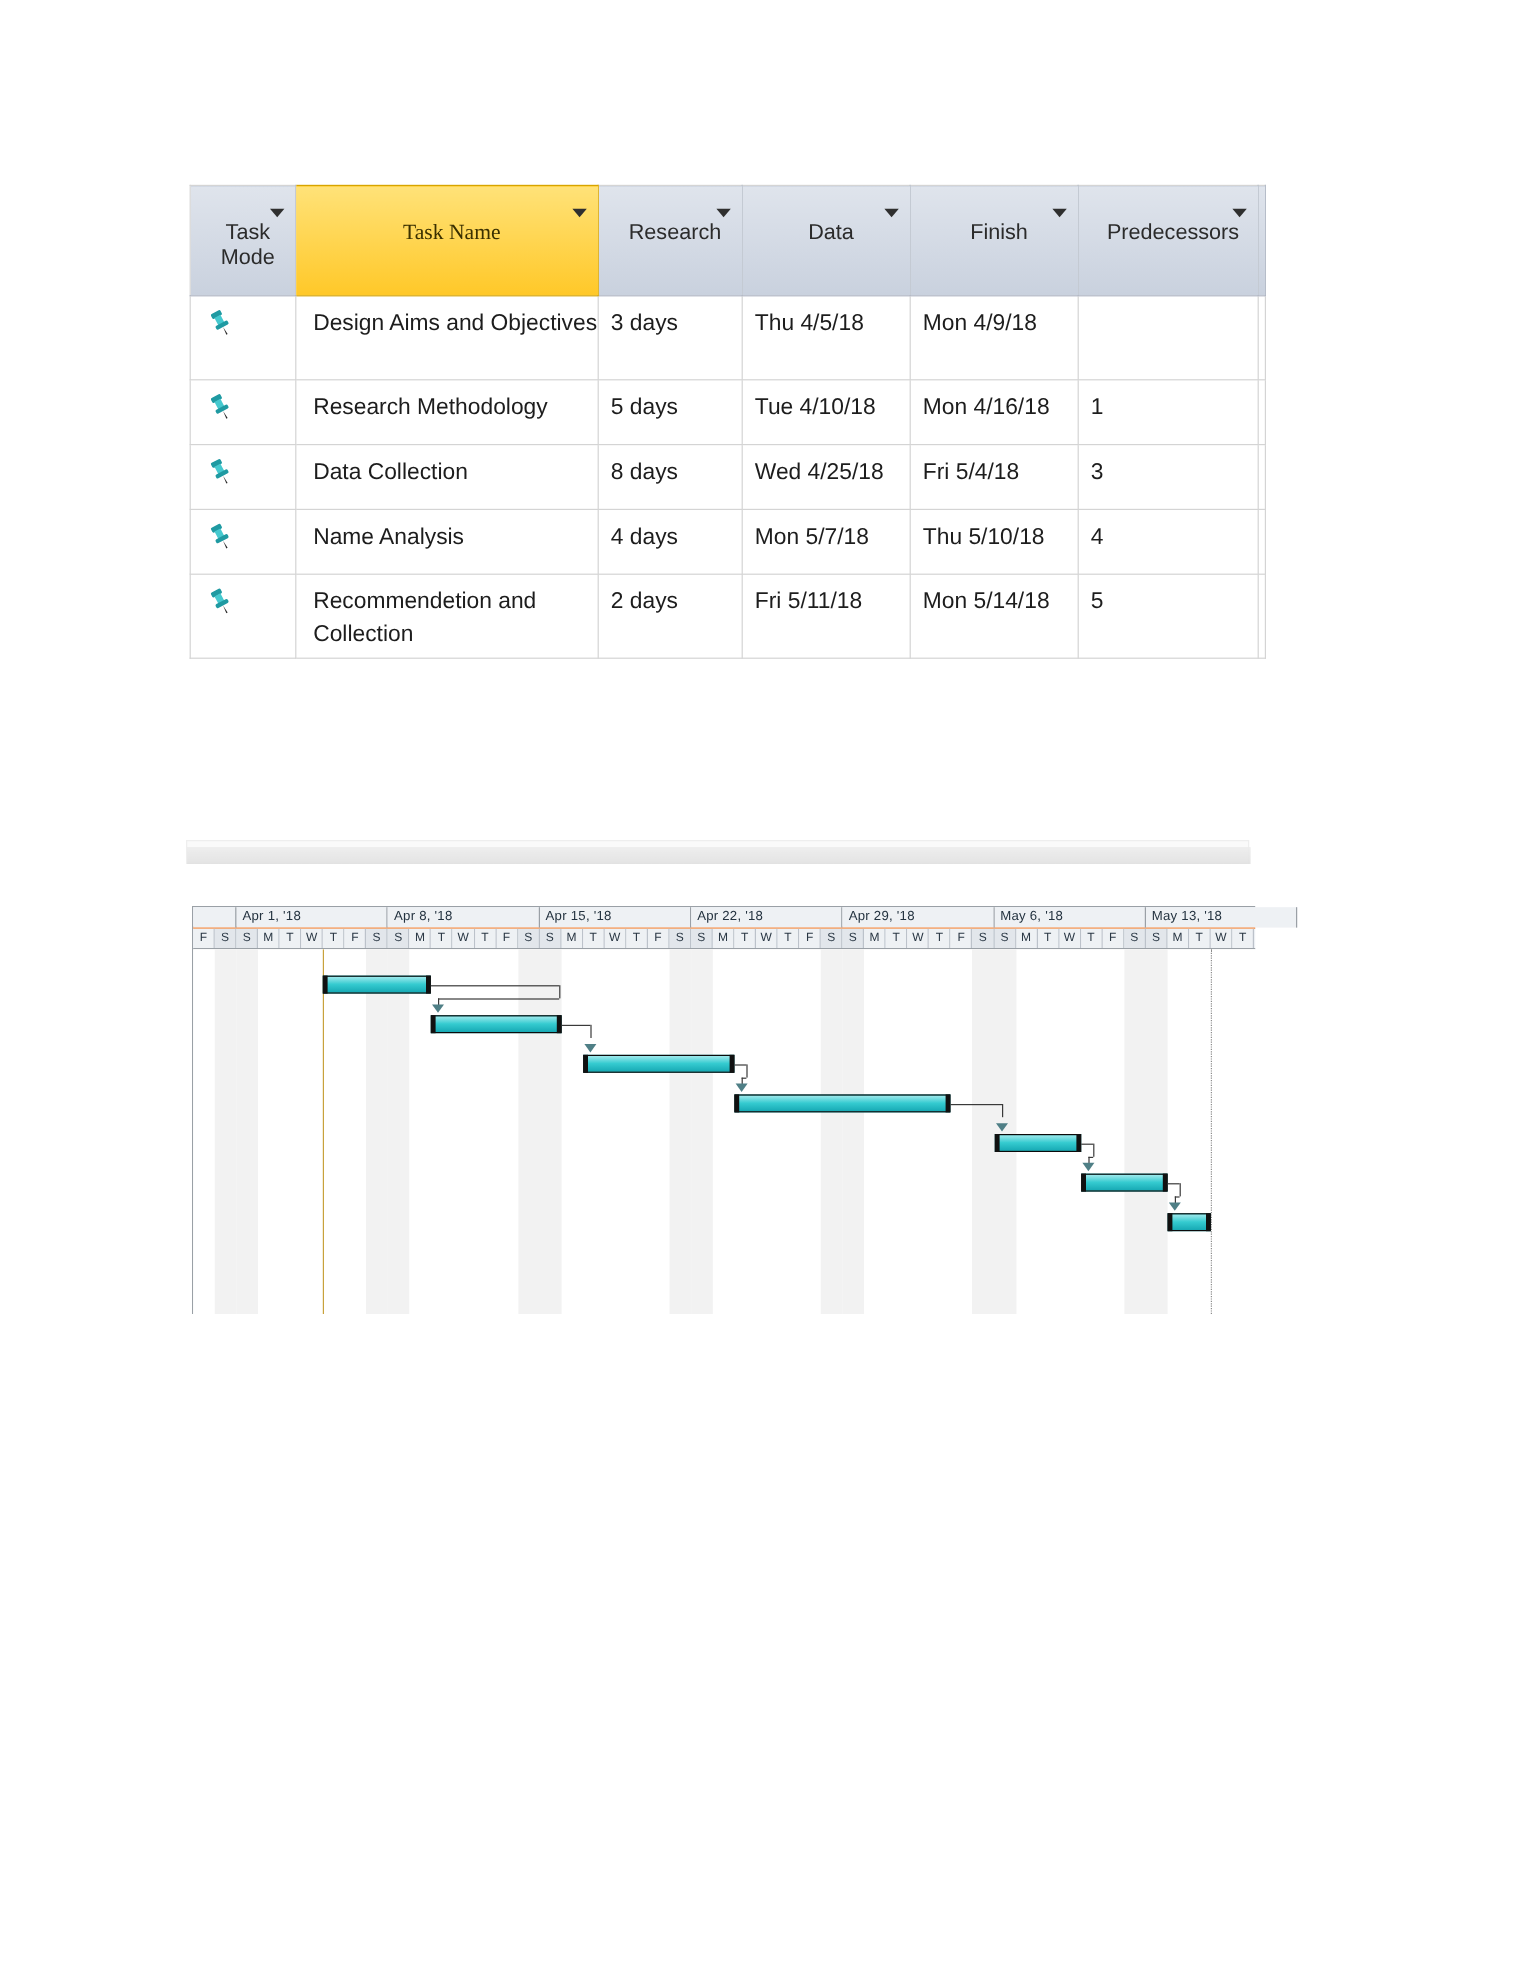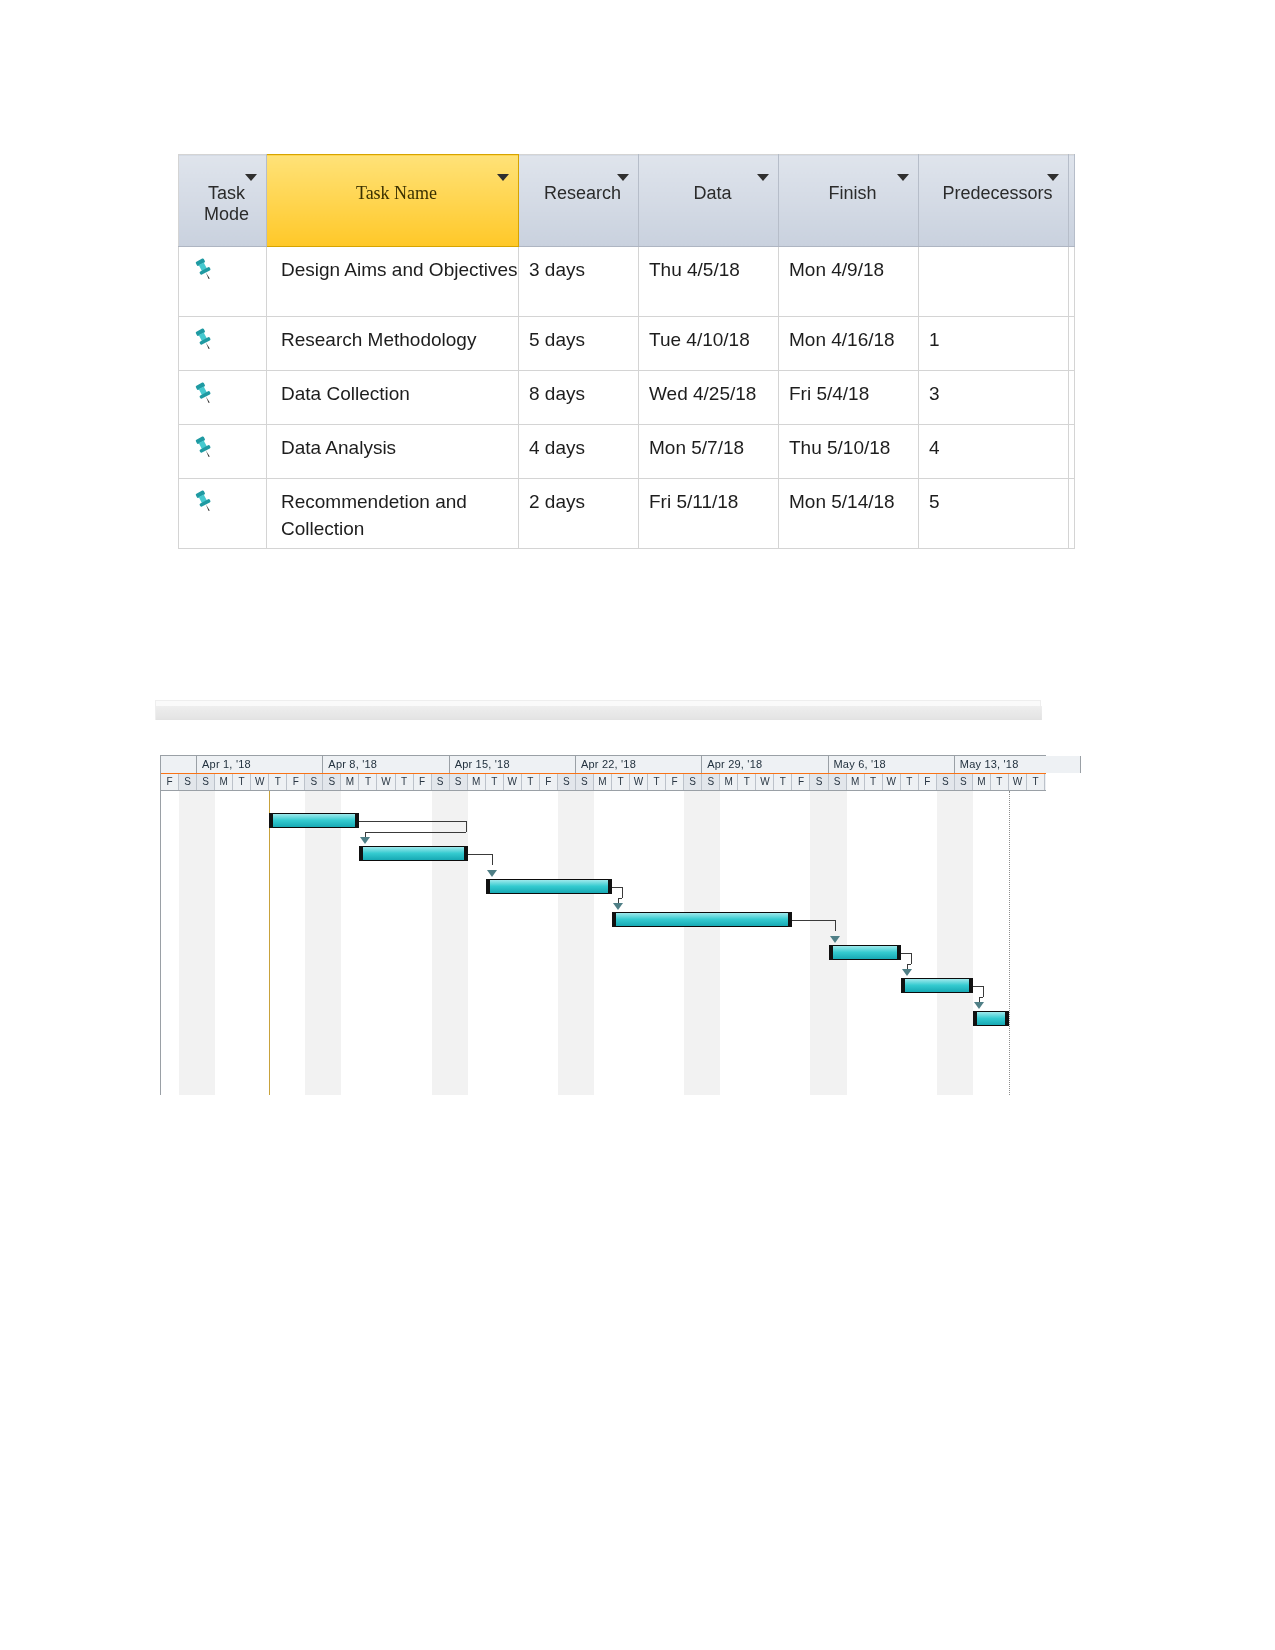--- a/index.html
+++ b/index.html
@@ -6,21 +6,21 @@
   body{
     width:1275px;height:1650px;
     background:#ffffff;
     font-family:"Liberation Sans", sans-serif;
     position:relative;
     overflow:hidden;
   }
 
   
   #task-table-block{
-    position:absolute;left:158px;top:154px;width:896px;margin-left:20px;
+    position:absolute;left:158px;top:154px;width:896px;
   }
   table.gridtable{
     border-collapse:collapse;
     table-layout:fixed;
     width:896px;
     background:#ffffff;
   }
   table.gridtable td, table.gridtable th{
     border:1px solid #d4d4d4;
     padding:0;
@@ -278,21 +278,21 @@
         </tr>
         <tr>
           <td class="cell mode"><span class="pin-icon"><svg width="26" height="26" viewBox="0 0 26 26">
                 <g transform="rotate(-28 13 13)">
                   <rect x="8.5" y="3" width="9" height="4.5" rx="1.2" fill="#1f9aa2"></rect>
                   <rect x="10.2" y="7" width="5.6" height="7" fill="#45c9cf"></rect>
                   <rect x="7.3" y="13.4" width="11.4" height="3.6" rx="1.3" fill="#1f9aa2"></rect>
                   <path d="M13 17 L13.6 24 L12.4 24 Z" fill="#2a2a2a"></path>
                 </g>
               </svg></span></td>
-          <td class="cell name">Data Analysis</td>
+          <td class="cell name">Name Analysis</td>
           <td class="cell">4 days</td>
           <td class="cell">Mon 5/7/18</td>
           <td class="cell">Thu 5/10/18</td>
           <td class="cell">4</td>
           <td class="cell"></td>
         </tr>
         <tr>
           <td class="cell mode tall"><span class="pin-icon"><svg width="26" height="26" viewBox="0 0 26 26">
                 <g transform="rotate(-28 13 13)">
                   <rect x="8.5" y="3" width="9" height="4.5" rx="1.2" fill="#1f9aa2"></rect>

